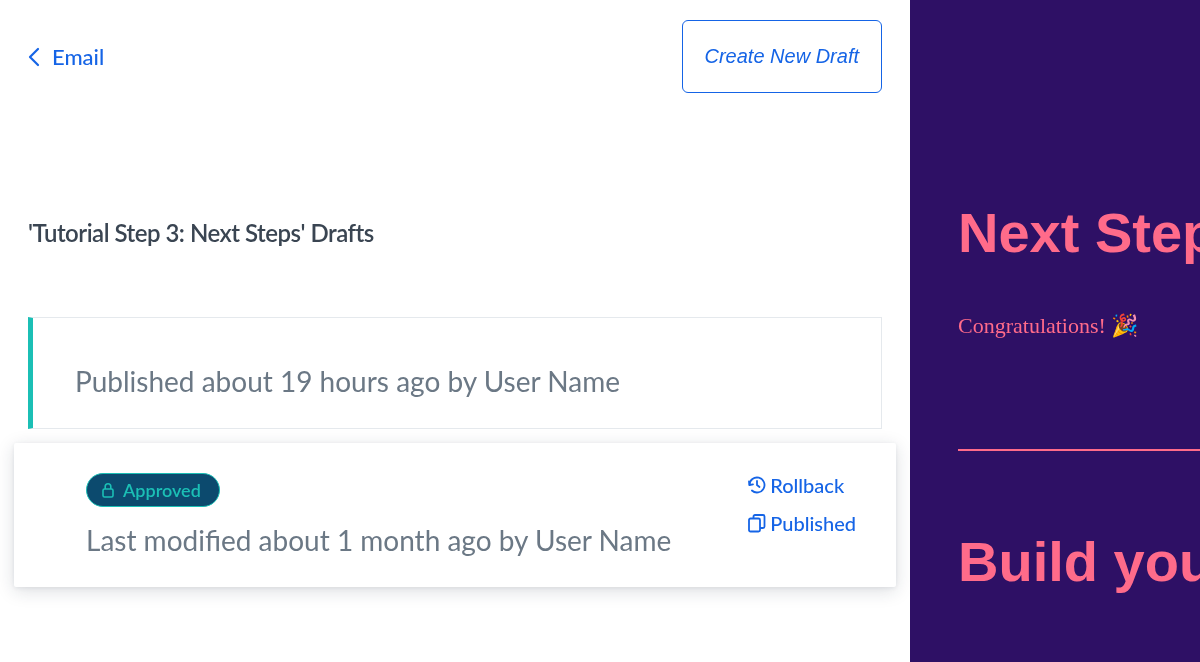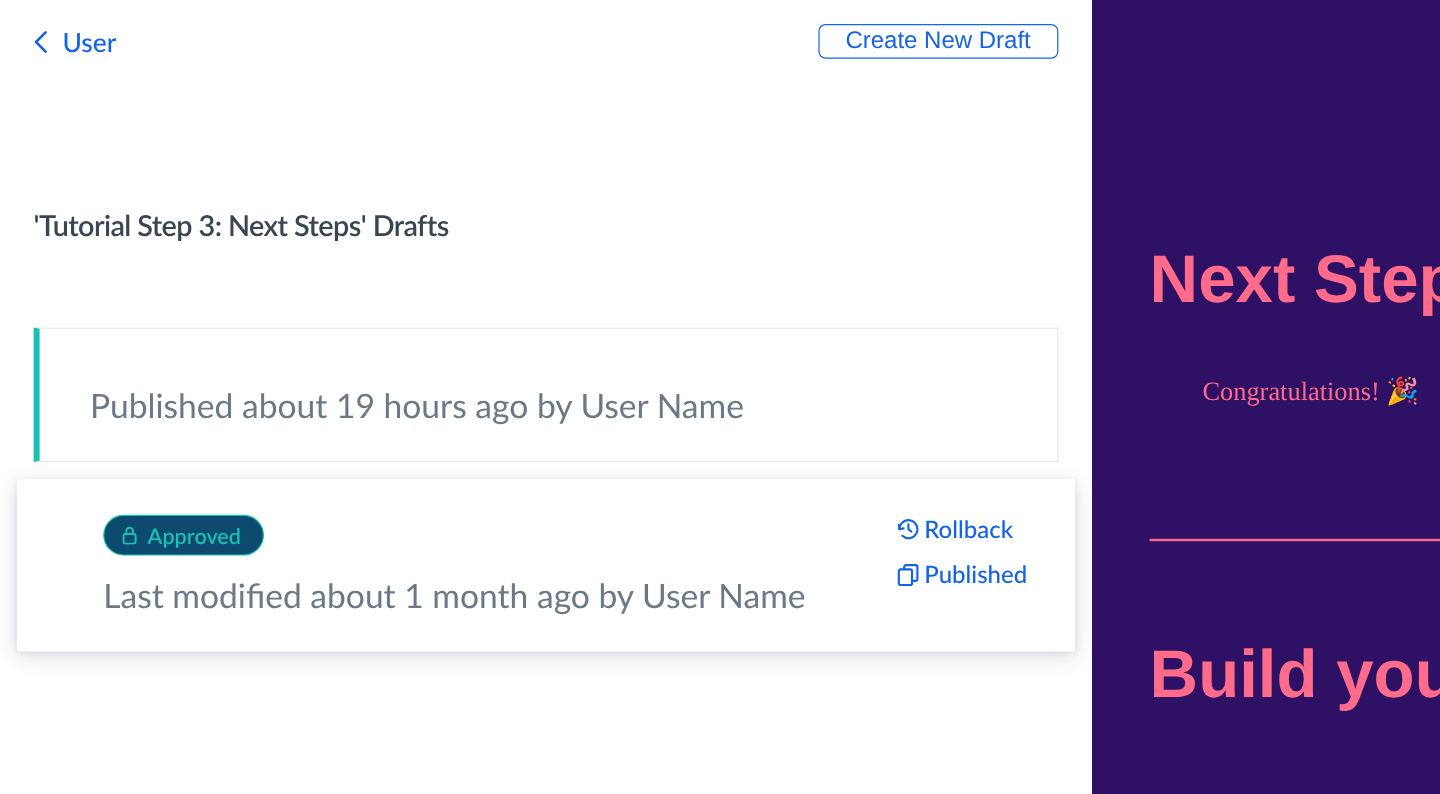--- a/index.html
+++ b/index.html
@@ -46,23 +46,24 @@
     display: inline-block;
     margin-right: 12px;
   }
   .back-chevron svg { display: block; }
   .create-btn {
     border: 1.5px solid #1564e6;
     color: #1564e6;
     background: #fff;
     font-size: 20px;
     font-weight: 500;
-    padding: 2px 22px;
+    padding: 24px 22px;
     border-radius: 6px;
     cursor: pointer;
+    font-style: italic;
   }
 
   
   .page-title {
     color: #3a4552;
     font-size: 24px;
     font-weight: 600;
     padding: 0 28px;
     margin-top: 125px;
     letter-spacing: -0.5px;
@@ -154,21 +155,20 @@
     color: #ff6b8a;
     white-space: nowrap;
     margin-bottom: 42px;
   }
   .rp-body {
     font-family: Georgia, "Times New Roman", serif;
     font-size: 22px;
     color: #ff6b8a;
     line-height: 1.7;
     white-space: nowrap;
-    margin-left: 44px;
   }
   .rp-divider {
     border: none;
     border-top: 2px solid #ff6b8a;
     margin-top: 105px;
     margin-bottom: 78px;
     width: 600px;
   }
 </style>
 </head>
@@ -176,21 +176,21 @@
 
 <div class="left-pane">
 
   <div class="topbar">
     <div class="back-link">
       <span class="back-chevron">
         <svg width="12" height="20" viewBox="0 0 12 20" fill="none">
           <path d="M10 2 L2 10 L10 18" stroke="#1564e6" stroke-width="2.2" stroke-linecap="round" stroke-linejoin="round"></path>
         </svg>
       </span>
-      <span>User</span>
+      <span>Email</span>
     </div>
     <button class="create-btn">
       <span>Create New Draft</span>
     </button>
   </div>
 
   <h1 class="page-title">'Tutorial Step 3: Next Steps' Drafts</h1>
 
   <div class="drafts-list">
 

